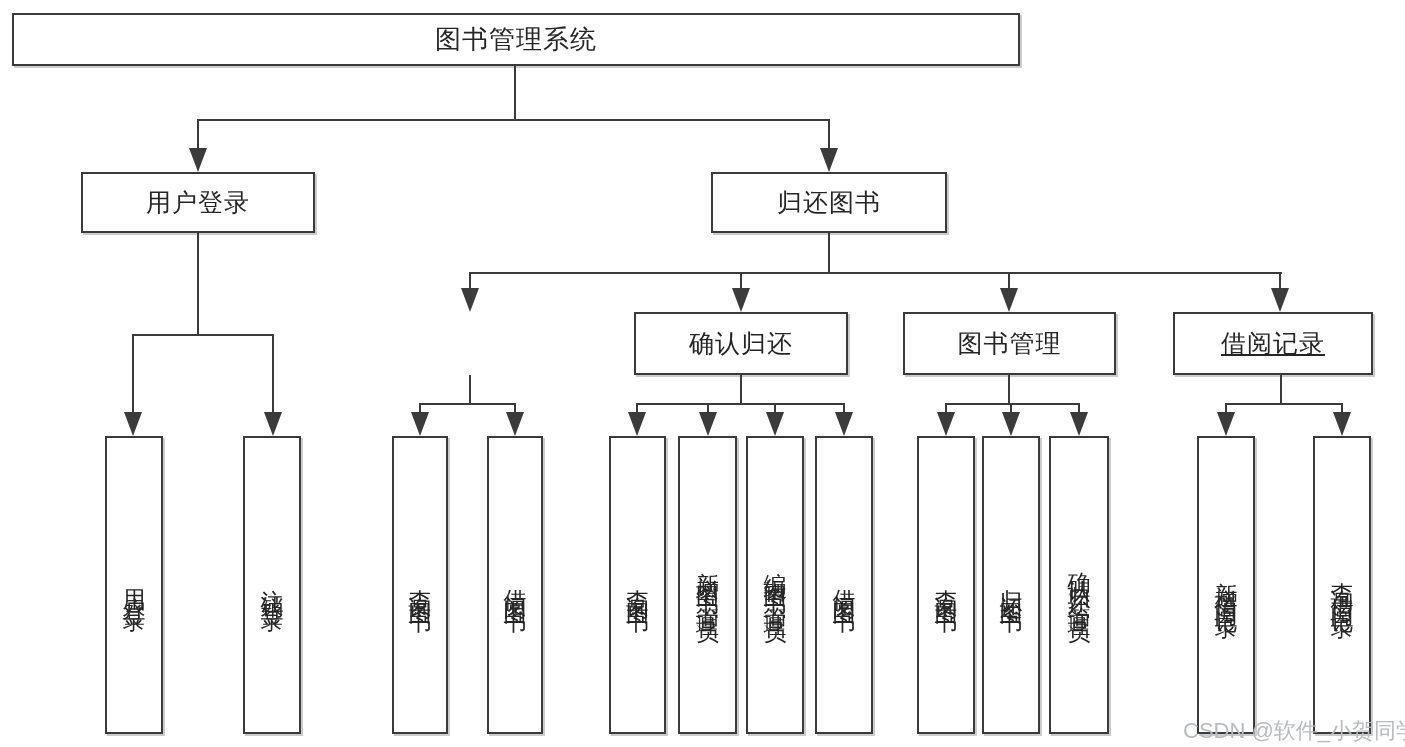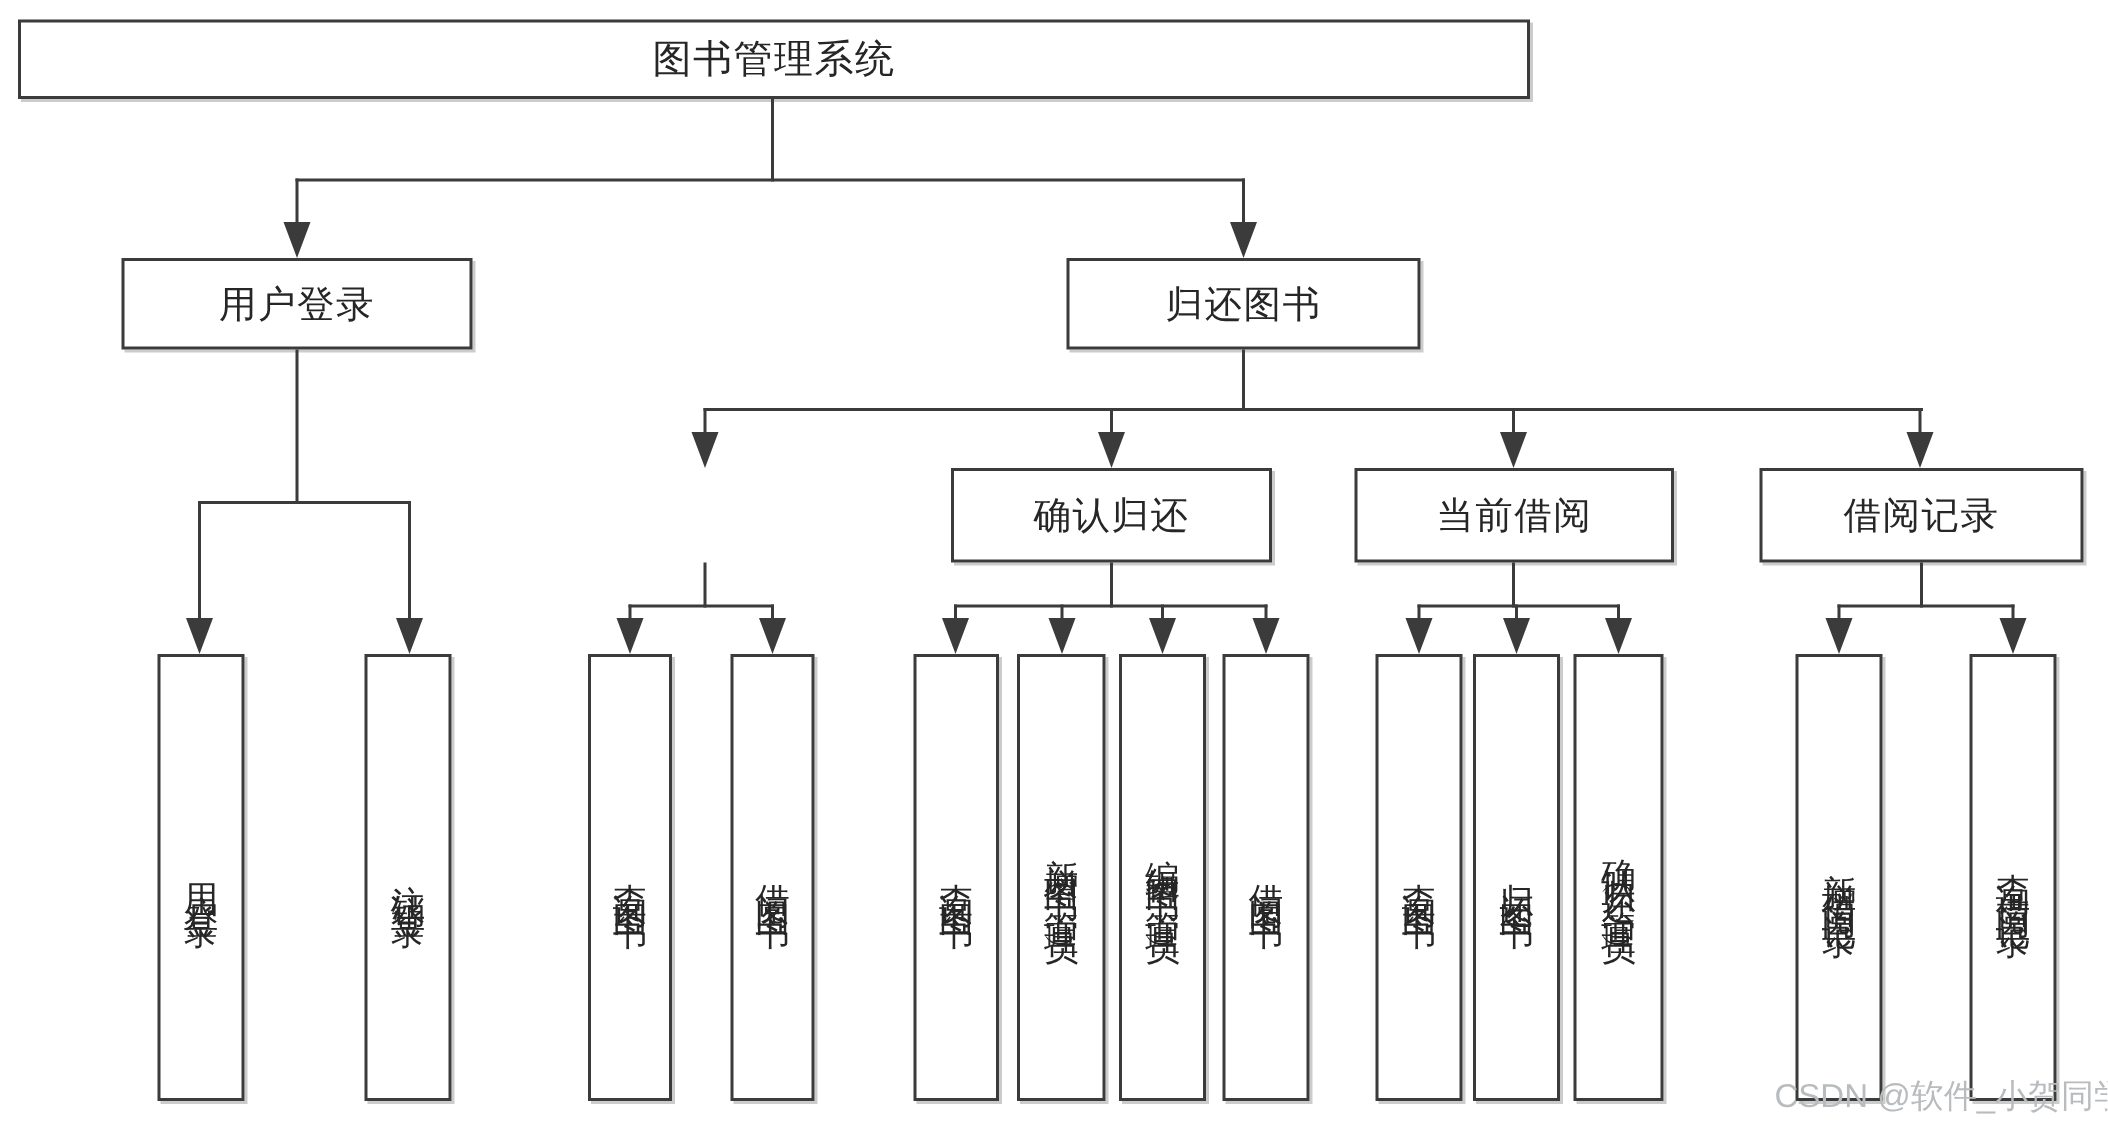--- a/index.html
+++ b/index.html
@@ -104,23 +104,23 @@
   <div class="arrow" style="left:732px; top:288px;"></div>
   <div class="vl" style="left:1008px; top:272px; height:18px;"></div>
   <div class="arrow" style="left:1000px; top:288px;"></div>
   <div class="vl" style="left:1279px; top:272px; height:18px;"></div>
   <div class="arrow" style="left:1271px; top:288px;"></div>
 
   <div class="hbox" style="left:634px; top:312px; width:214px; height:63px;">
     <span>确认归还</span>
   </div>
   <div class="hbox" style="left:903px; top:312px; width:213px; height:63px;">
-    <span>当前借阅</span>
-  </div>
-  <div class="hbox" style="left:1173px; top:312px; width:216px; height:63px;">
+    <span>图书管理</span>
+  </div>
+  <div class="hbox" style="left:1173px; top:312px; width:200px; height:63px;text-decoration:underline;">
     <span>借阅记录</span>
   </div>
 
   <div class="vl" style="left:469px; top:375px; height:30px;"></div>
   <div class="hl" style="left:419px; top:403px; width:97px;"></div>
   <div class="vl" style="left:419px; top:403px; height:11px;"></div>
   <div class="arrow" style="left:411px; top:412px;"></div>
   <div class="vl" style="left:514px; top:403px; height:11px;"></div>
   <div class="arrow" style="left:506px; top:412px;"></div>
 

